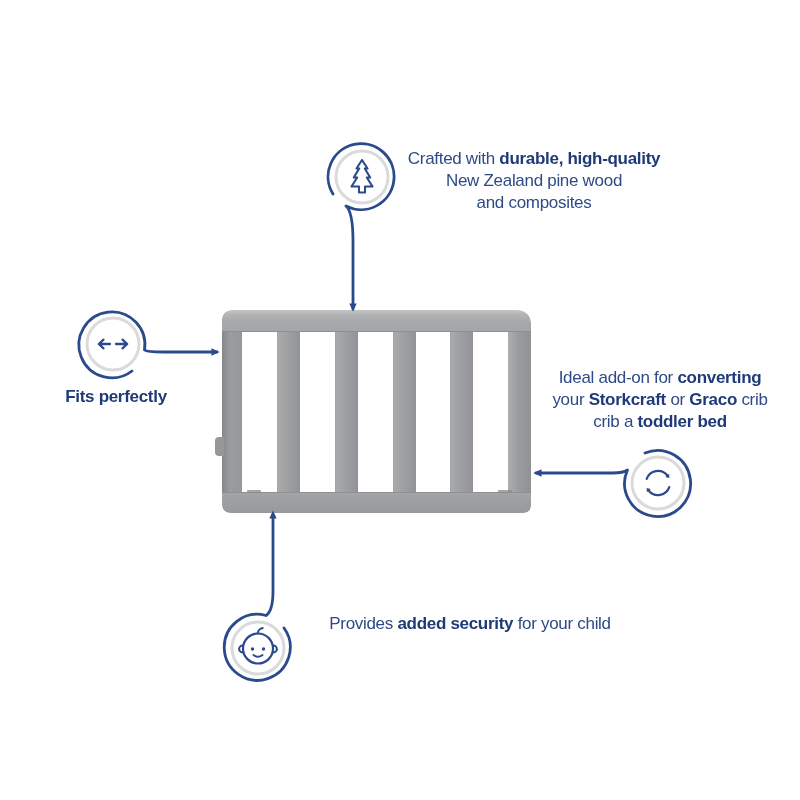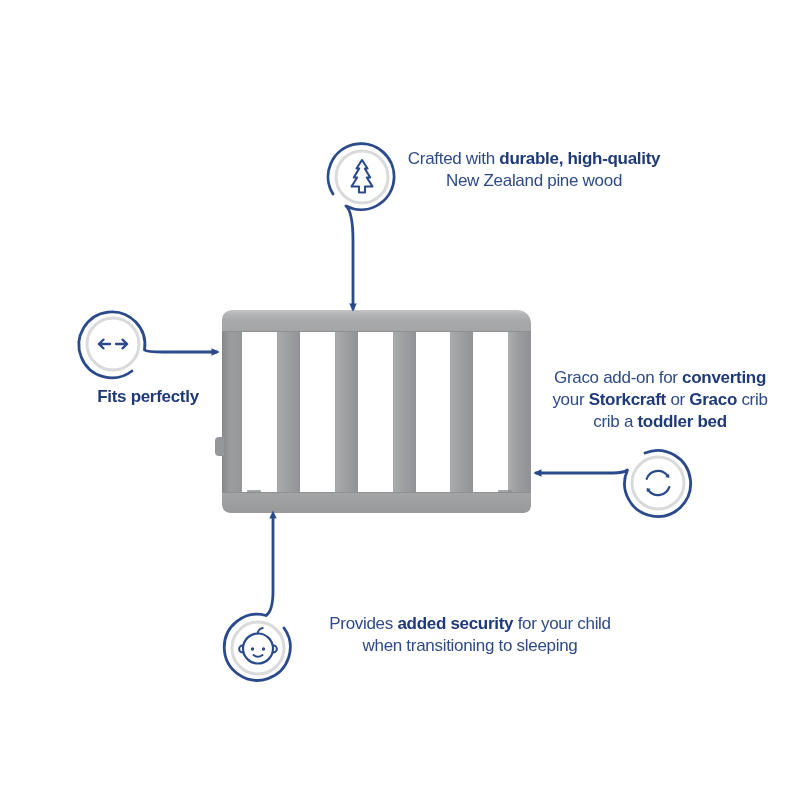--- a/index.html
+++ b/index.html
@@ -5,21 +5,21 @@
 <style>
   html,body{margin:0;padding:0;background:#fff;}
   .canvas{position:relative;width:800px;height:800px;background:#ffffff;overflow:hidden;
           font-family:"Liberation Sans",sans-serif;}
   
   .txt{position:absolute;color:#2e4a87;font-size:17px;line-height:22px;text-align:center;
        letter-spacing:-0.3px;}
   .txt .b{font-weight:700;color:#1f3a78;}
   .t-line{white-space:nowrap;}
   .txt-top{left:359px;top:148px;width:350px;}
-  .txt-left{left:16px;top:386px;width:232px;padding-left:16px;}
+  .txt-left{left:0px;top:386px;width:232px;}
   .txt-right{left:528px;top:367px;width:264px;}
   .txt-bottom{left:320px;top:613px;width:300px;}
   
   .rail{position:absolute;left:222px;top:310px;width:309px;height:203px;
         border-radius:9px 13px 7px 8px;overflow:hidden;}
   .railbar{position:absolute;left:0;width:100%;}
   .railbar.top{top:0;height:21px;
       background:linear-gradient(to bottom,#c4c5c7,#b3b4b6 22%,#a8a9ab 50%,#a4a5a7);
       border-bottom:1px solid #8f9092;border-radius:9px 13px 0 0;}
   .railbar.bottom{bottom:0;height:20px;
@@ -105,27 +105,27 @@
           <path d="M -4.5,7 Q 0,10.5 4.5,7" stroke-width="2"></path>
           <path d="M -0.5,-14.5 Q 0.2,-19 4.8,-20" stroke-width="1.8"></path>
         </g>
       </g>
     </g>
   </svg>
 
   <div class="txt txt-top">
       <div class="t-line"><span>Crafted with </span><span class="b">durable, high-quality</span></div>
       <div class="t-line"><span>New Zealand pine wood</span></div>
+      <div class="t-line"><span>and composites</span></div>
     </div>
   <div class="txt txt-left">
       <div class="t-line"><span class="b">Fits perfectly</span></div>
     </div>
   <div class="txt txt-right">
-      <div class="t-line"><span>Graco add-on for </span><span class="b">converting</span></div>
+      <div class="t-line"><span>Ideal add-on for </span><span class="b">converting</span></div>
       <div class="t-line"><span>your </span><span class="b">Storkcraft</span><span> or </span><span class="b">Graco</span><span> crib</span></div>
       <div class="t-line"><span>crib a </span><span class="b">toddler bed</span></div>
     </div>
   <div class="txt txt-bottom">
       <div class="t-line"><span>Provides </span><span class="b">added security</span><span> for your child</span></div>
-      <div class="t-line"><span>when transitioning to sleeping</span></div>
     </div>
 
 </div>
 
 </body></html>

